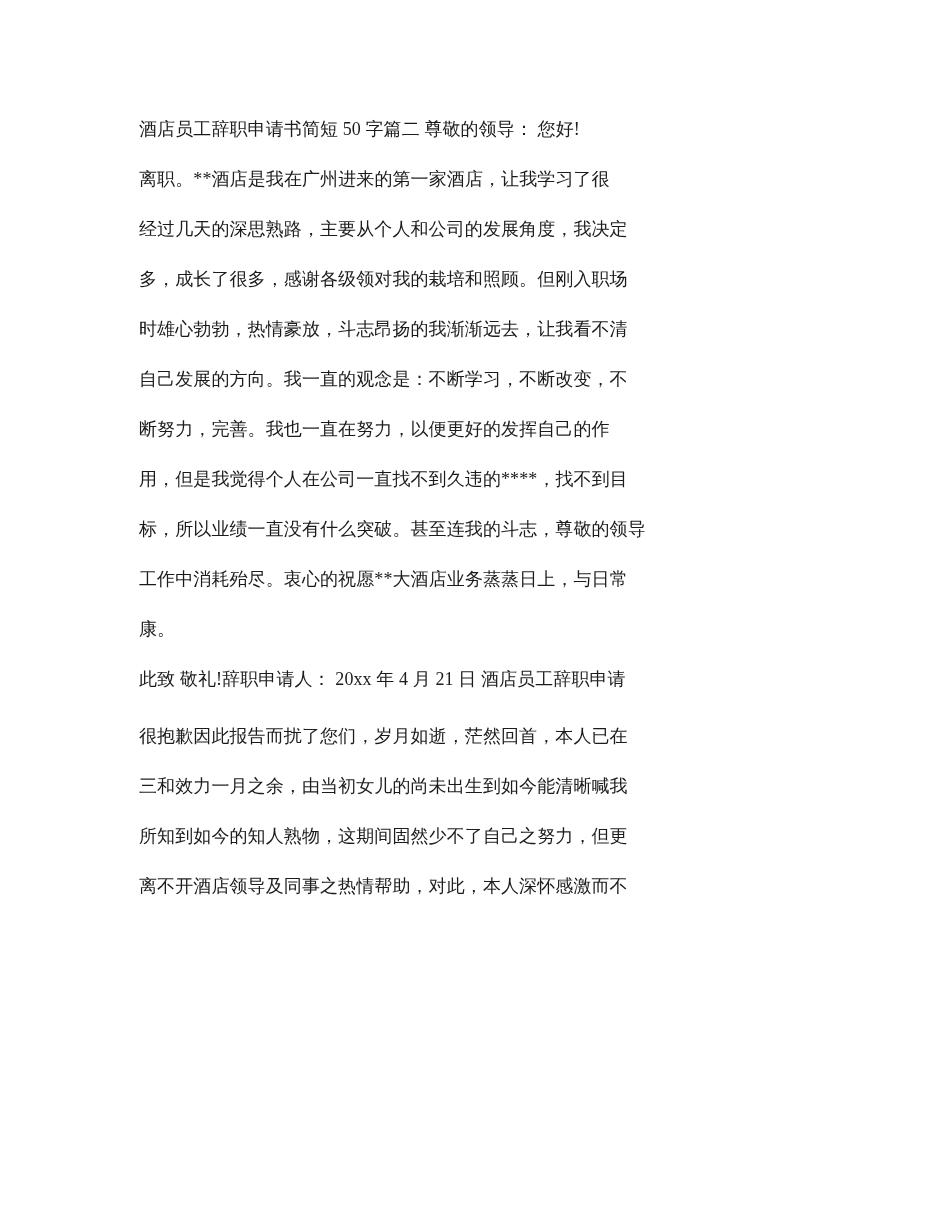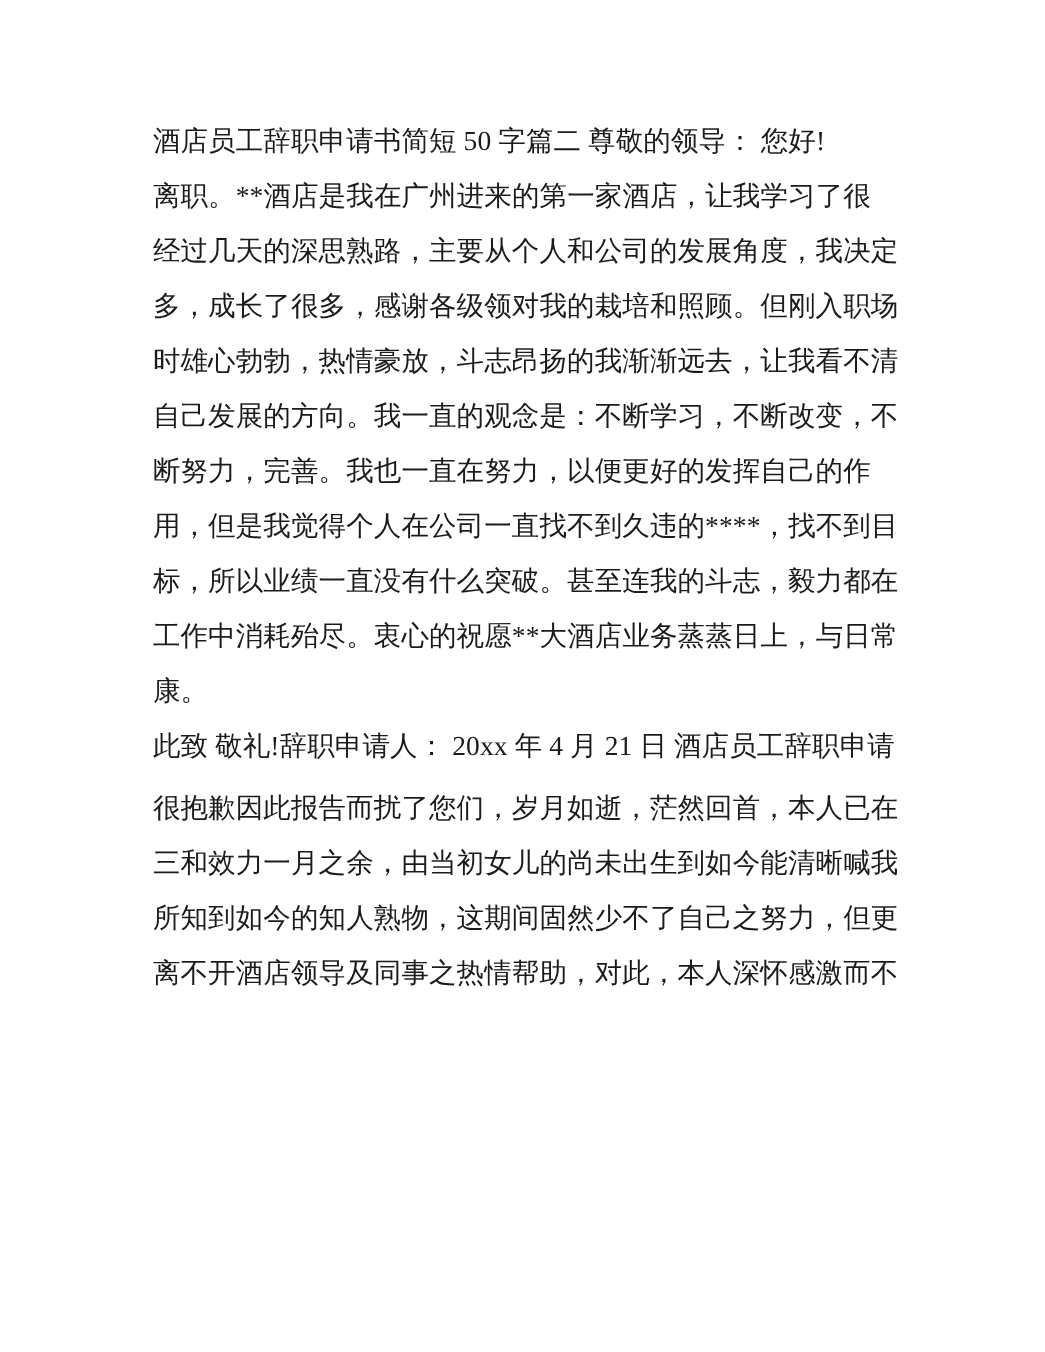--- a/index.html
+++ b/index.html
@@ -23,21 +23,21 @@
   .text-block {
     position: absolute;
     left: 139px;
     top: 104px;
     width: 700px;
     color: #1b1b1b;
   }
   .line {
     margin: 0;
     padding: 0;
-    font-size: 25px;
+    font-size: 18px;
     line-height: 50px;
     height: 50px;
     white-space: nowrap;
     letter-spacing: 0.1px;
     font-weight: 400;
   }
   .para-start {
     margin-top: 7px;
   }
 </style>
@@ -47,21 +47,21 @@
 <div class="page">
   <div class="text-block">
     <p class="line">酒店员工辞职申请书简短 50 字篇二 尊敬的领导： 您好!</p>
     <p class="line">离职。**酒店是我在广州进来的第一家酒店，让我学习了很</p>
     <p class="line">经过几天的深思熟路，主要从个人和公司的发展角度，我决定</p>
     <p class="line">多，成长了很多，感谢各级领对我的栽培和照顾。但刚入职场</p>
     <p class="line">时雄心勃勃，热情豪放，斗志昂扬的我渐渐远去，让我看不清</p>
     <p class="line">自己发展的方向。我一直的观念是：不断学习，不断改变，不</p>
     <p class="line">断努力，完善。我也一直在努力，以便更好的发挥自己的作</p>
     <p class="line">用，但是我觉得个人在公司一直找不到久违的****，找不到目</p>
-    <p class="line">标，所以业绩一直没有什么突破。甚至连我的斗志，毅力都在</p>
+    <p class="line">标，所以业绩一直没有什么突破。甚至连我的斗志，尊敬的领导</p>
     <p class="line">工作中消耗殆尽。衷心的祝愿**大酒店业务蒸蒸日上，与日常</p>
     <p class="line">康。</p>
     <p class="line">此致 敬礼!辞职申请人： 20xx 年 4 月 21 日 酒店员工辞职申请</p>
     <p class="line para-start">很抱歉因此报告而扰了您们，岁月如逝，茫然回首，本人已在</p>
     <p class="line">三和效力一月之余，由当初女儿的尚未出生到如今能清晰喊我</p>
     <p class="line">所知到如今的知人熟物，这期间固然少不了自己之努力，但更</p>
     <p class="line">离不开酒店领导及同事之热情帮助，对此，本人深怀感激而不</p>
   </div>
 </div>
 

